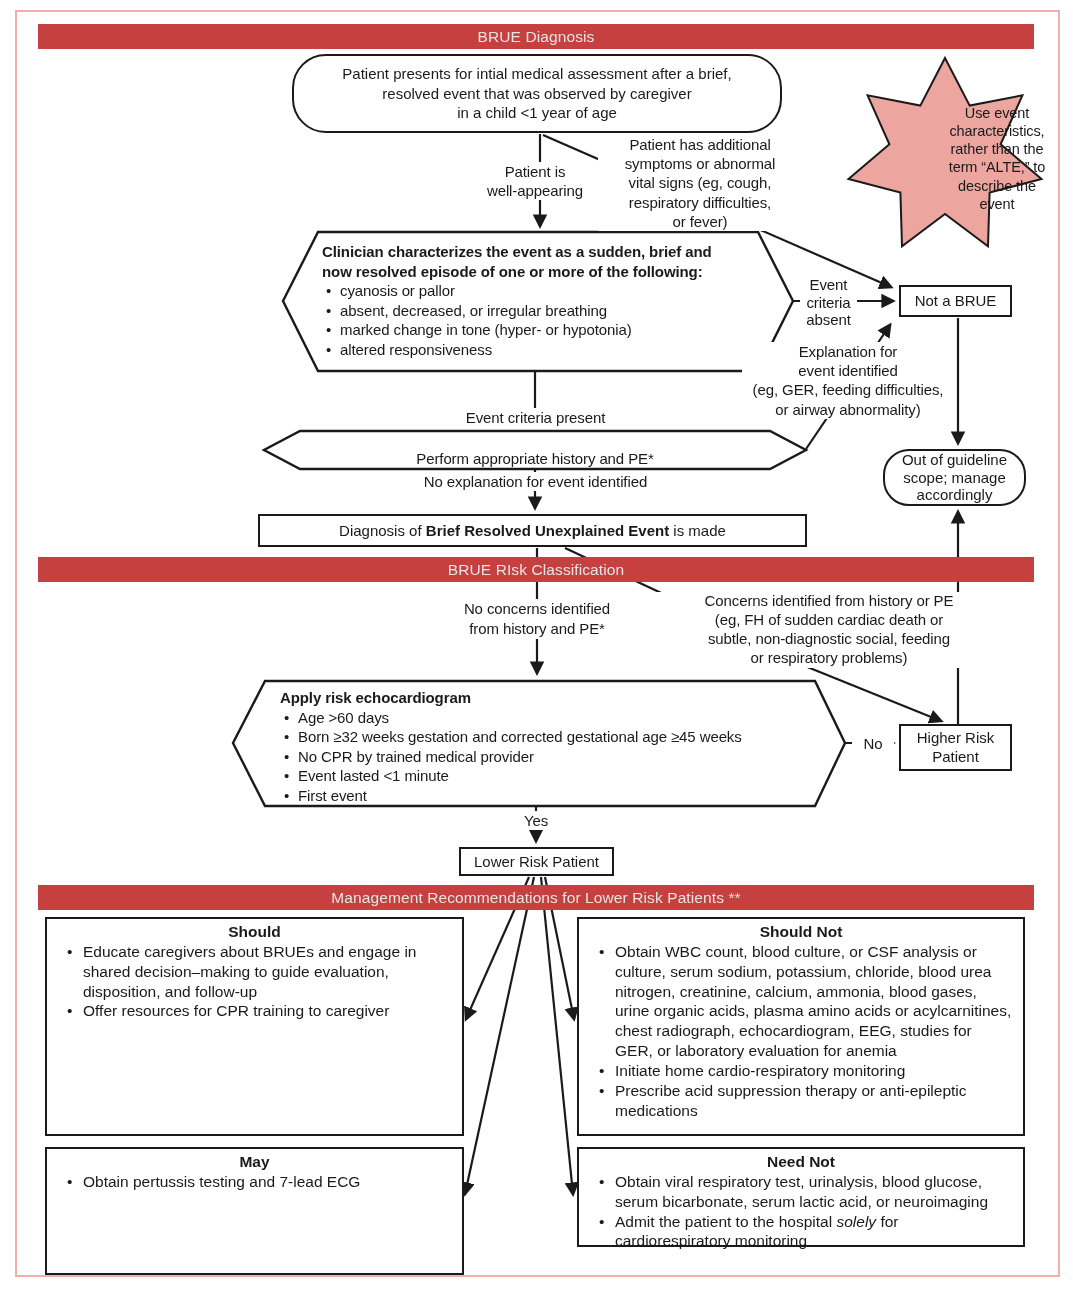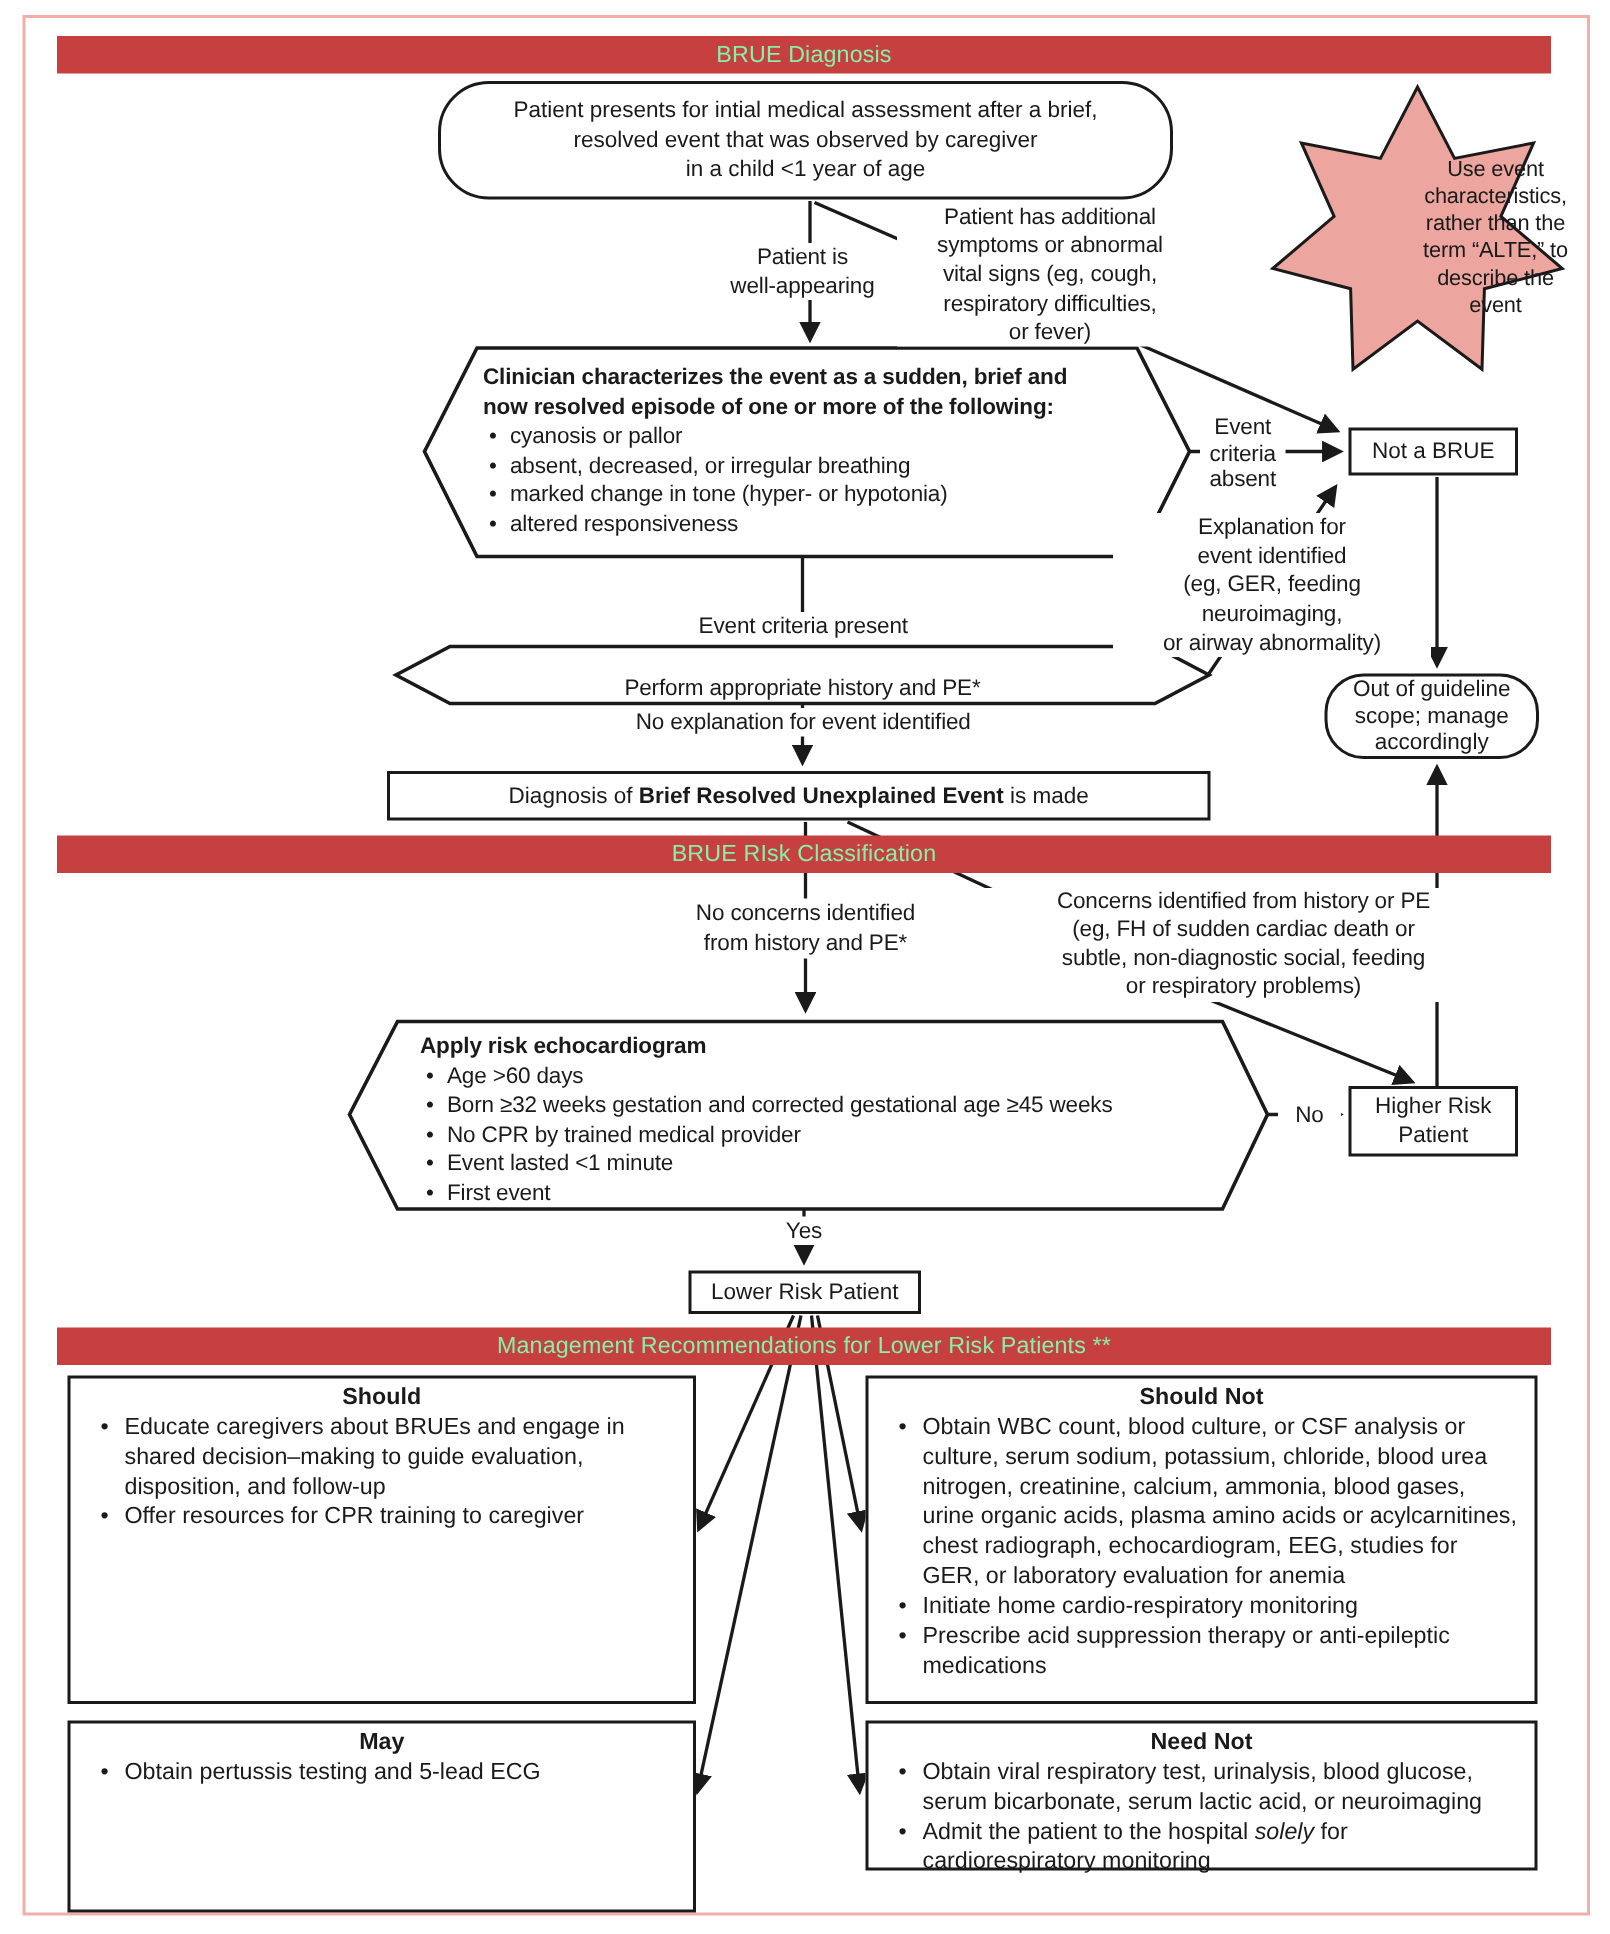--- a/index.html
+++ b/index.html
@@ -2,21 +2,21 @@
 <html style="--bar-red: #c5403e; --star-fill: #eca69f; --frame-pink: #f2aea8; --line-black: #1a1a1a;"><head>
 <meta charset="utf-8">
 <style>
   html,body{margin:0;padding:0;background:#fff;}
   #stage{position:relative;width:1073px;height:1289px;background:#fff;
          font-family:"Liberation Sans","DejaVu Sans",sans-serif;color:#1a1a1a;overflow:hidden;}
   #frame{position:absolute;left:15px;top:10px;width:1041px;height:1263px;
          border:2px solid #f2aea8;z-index:0;}
   svg.wires{position:absolute;left:0;top:0;z-index:1;}
   .bar{position:absolute;left:38px;width:996px;height:25px;background:var(--bar-red,#c5403e);
-       color:#86efac;display:flex;align-items:center;justify-content:center;
+       color:#e5e5e5;display:flex;align-items:center;justify-content:center;
        font-size:15.5px;letter-spacing:.1px;z-index:2;}
   .node{position:absolute;background:#fff;border:2.3px solid #1a1a1a;display:flex;
         align-items:center;justify-content:center;text-align:center;white-space:pre-line;
         font-size:15px;line-height:1.3;z-index:3;box-sizing:border-box;}
   .lbl{position:absolute;background:#fff;white-space:pre-line;text-align:center;
        font-size:15px;line-height:1.28;z-index:3;letter-spacing:-0.1px;}
   .hexcontent{position:absolute;z-index:3;font-size:15px;letter-spacing:-0.1px;}
   .hexcontent .hdr{font-weight:bold;white-space:pre-line;line-height:1.3;}
   ul.dots{margin:0;padding:0 0 0 18px;list-style:none;}
   ul.dots li{position:relative;line-height:1.3;}
@@ -128,21 +128,21 @@
   <div class="lbl" style="left:598px;top:135px;width:204px;">Patient has additional
 symptoms or abnormal
 vital signs (eg, cough,
 respiratory difficulties,
 or fever)</div>
   <div class="lbl" style="left:800px;top:276px;width:57px;line-height:1.17;">Event
 criteria
 absent</div>
   <div class="lbl" style="left:742px;top:342px;width:212px;">Explanation for
 event identified
-(eg, GER, feeding neuroimaging,
+(eg, GER, feeding difficulties,
 or airway abnormality)</div>
   <div class="lbl" style="left:448px;top:380px;width:175px;margin-top:28px;">Event criteria present</div>
   <div class="lbl" style="left:412px;top:472px;width:247px;">No explanation for event identified</div>
   <div class="lbl" style="left:433px;top:599px;width:208px;line-height:1.32;">No concerns identified
 from history and PE*</div>
   <div class="lbl" style="left:638px;top:592px;width:382px;line-height:1.26;">Concerns identified from history or PE
 (eg, FH of sudden cardiac death or
 subtle, non-diagnostic social, feeding
 or respiratory problems)</div>
   <div class="lbl" style="left:852px;top:734px;width:42px;">No</div>
@@ -159,21 +159,21 @@
     <div class="title">Should Not</div>
     <ul class="dots">
         <li>Obtain WBC count, blood culture, or CSF analysis or culture, serum sodium, potassium, chloride, blood urea nitrogen, creatinine, calcium, ammonia, blood gases, urine organic acids, plasma amino acids or acylcarnitines, chest radiograph, echocardiogram, EEG, studies for GER, or laboratory evaluation for anemia</li>
         <li>Initiate home cardio-respiratory monitoring</li>
         <li>Prescribe acid suppression therapy or anti-epileptic medications</li>
       </ul>
   </div>
   <div class="mbox" style="left:45px;top:1147px;width:419px;height:128px;">
     <div class="title">May</div>
     <ul class="dots">
-        <li>Obtain pertussis testing and 5-lead ECG</li>
+        <li>Obtain pertussis testing and 7-lead ECG</li>
       </ul>
   </div>
   <div class="mbox" style="left:577px;top:1147px;width:448px;height:100px;">
     <div class="title">Need Not</div>
     <ul class="dots">
         <li>Obtain viral respiratory test, urinalysis, blood glucose, serum bicarbonate, serum lactic acid, or neuroimaging</li>
         <li><span>Admit the patient to the hospital </span><span style="font-style: italic;">solely</span><span> for cardiorespiratory monitoring</span></li>
       </ul>
   </div>
 </div>

